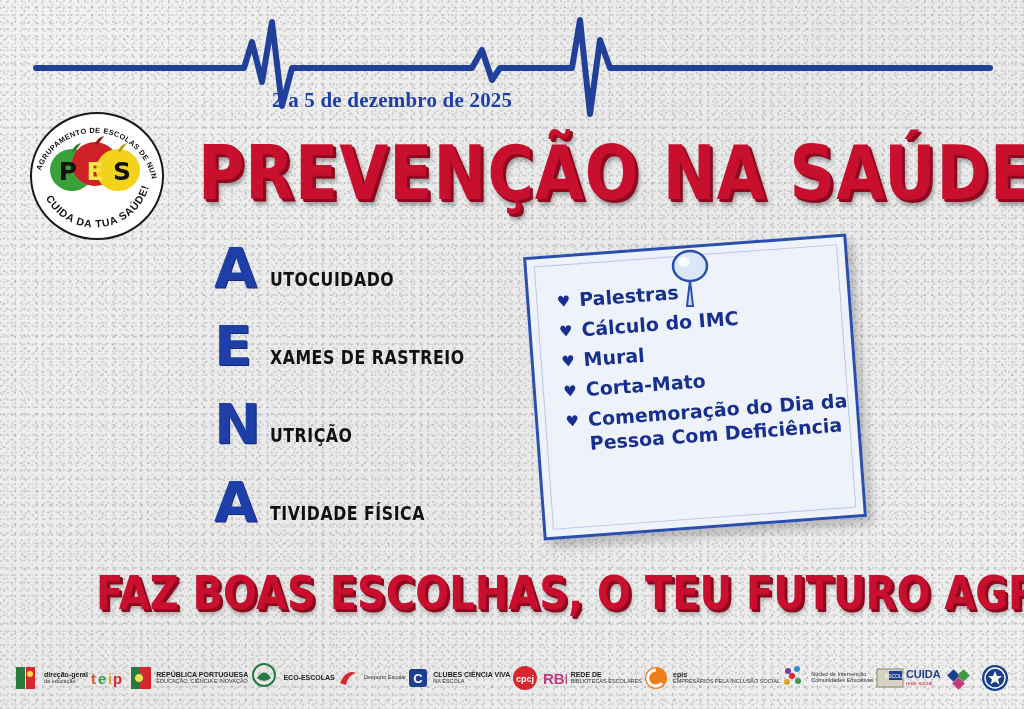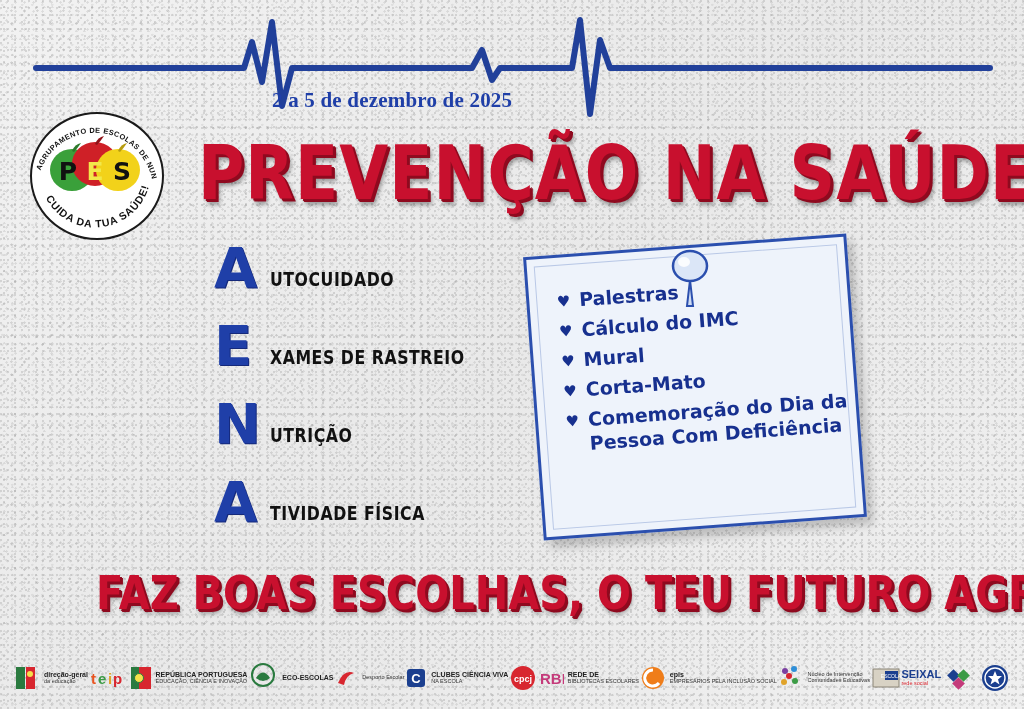--- a/index.html
+++ b/index.html
@@ -315,21 +315,21 @@
     <div class="flogo">
       <svg class="fmark" width="30" height="28" viewBox="0 0 30 28">
         <rect x="2" y="5" width="26" height="18" fill="#d8d2c4" stroke="#8a8476"></rect>
         <rect x="14" y="7" width="13" height="9" fill="#1b3f8f"></rect>
         <text x="20" y="14" font-size="5" fill="#fff" text-anchor="middle" font-family="Liberation Sans, sans-serif">ESCOLA</text>
       </svg>
     </div>
 
     <div class="flogo">
       <span class="ftext">
-        <span class="ft1" style="font-size:11px;color:#1b3f8f;">SEIXAL</span>
+        <span class="ft1" style="font-size:11px;color:#1b3f8f;">CUIDA</span>
         <span class="ft2" style="color:#d8262f;">rede social</span>
       </span>
       <svg class="fmark" width="34" height="26" viewBox="0 0 34 26">
         <rect x="4" y="6" width="9" height="9" transform="rotate(45 8.5 10.5)" fill="#1b3f8f"></rect>
         <rect x="14" y="6" width="9" height="9" transform="rotate(45 18.5 10.5)" fill="#3b9b45"></rect>
         <rect x="9" y="14" width="9" height="9" transform="rotate(45 13.5 18.5)" fill="#c43a7a"></rect>
       </svg>
     </div>
 
     <div class="flogo">

